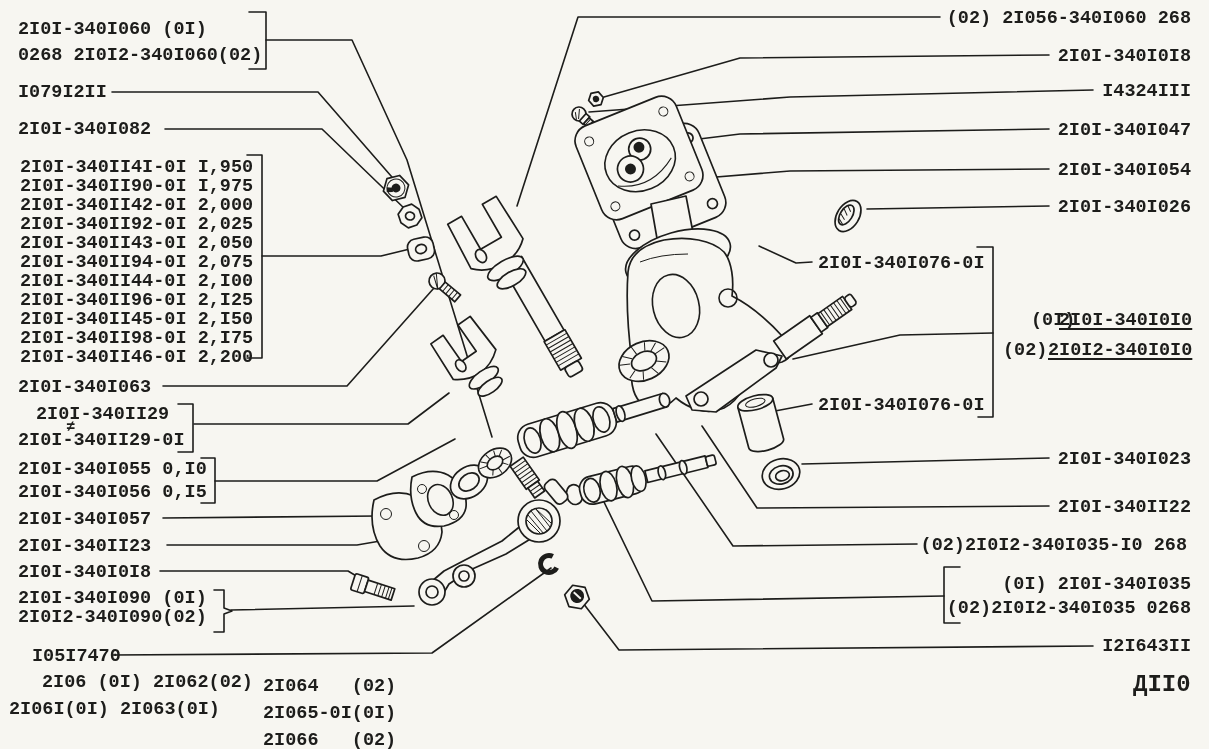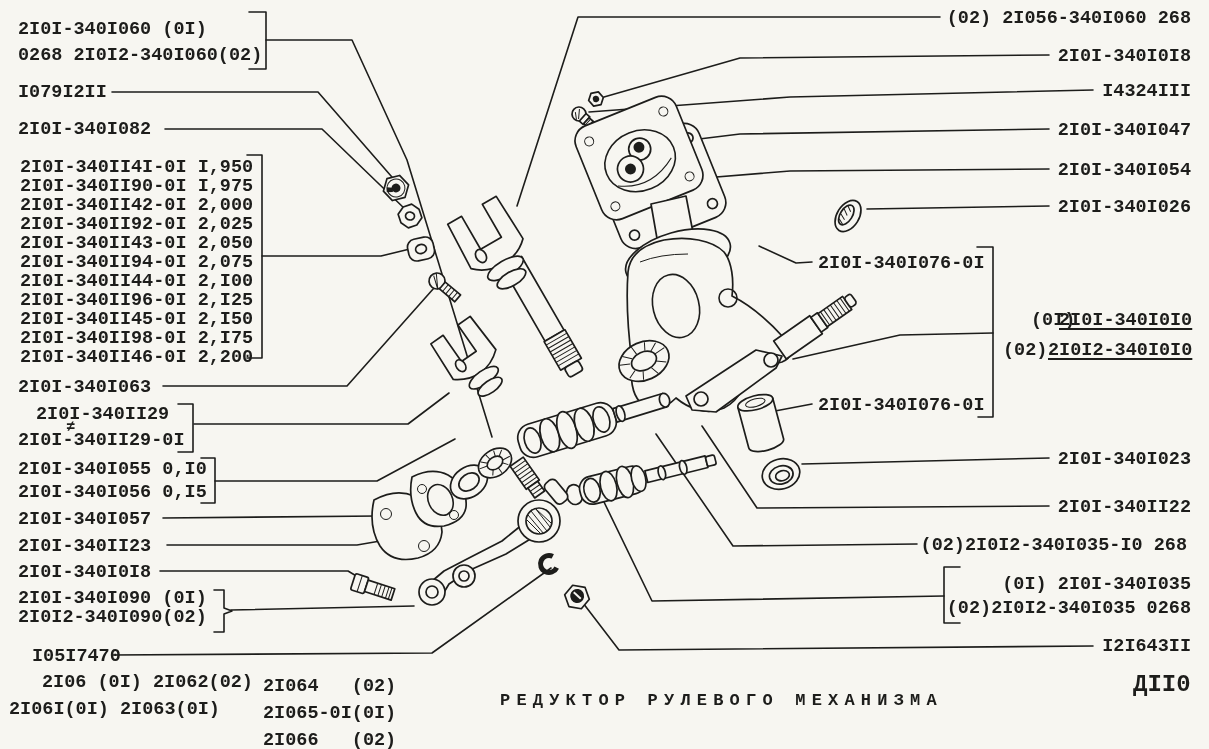--- a/index.html
+++ b/index.html
@@ -314,15 +314,14 @@
       <div class="lbl u" style="left: 1048px; top: 341px;">2I0I2-340I0I0</div>
       <div class="lbl" style="left: 818px; top: 396px;">2I0I-340I076-0I</div>
       <div class="lbl r" style="right: 18px; top: 450px;">2I0I-340I023</div>
       <div class="lbl r" style="right: 18px; top: 498px; text-align: right;">2I0I-340II22</div>
       <div class="lbl r" style="right: 22px; top: 536px;">(02)2I0I2-340I035-I0 268</div>
       <div class="lbl r" style="right: 18px; top: 573px; line-height: 24px;">(0I) 2I0I-340I035
 (02)2I0I2-340I035 0268</div>
       <div class="lbl r" style="right: 18px; top: 637px;">I2I643II</div>
     </div>
 
-  <div id="caption">РЕДУКТОР РУЛЕВОГО МЕХАНИЗМА</div>
   <div id="doccode">ДII0</div>
 </div>
 
 </body></html>

